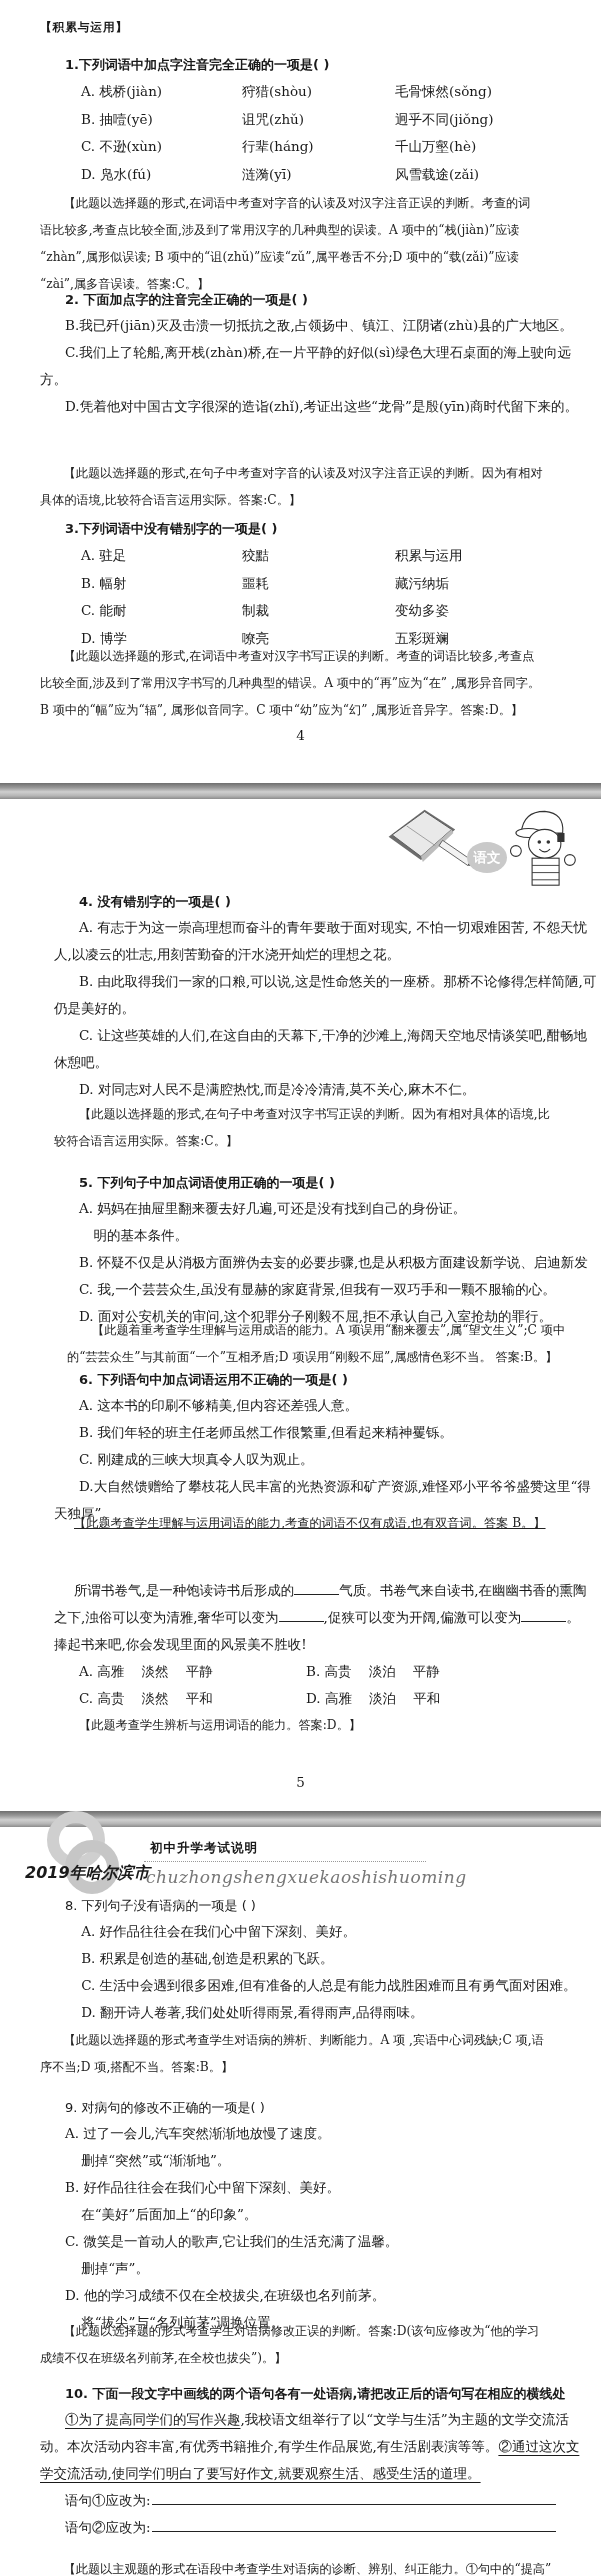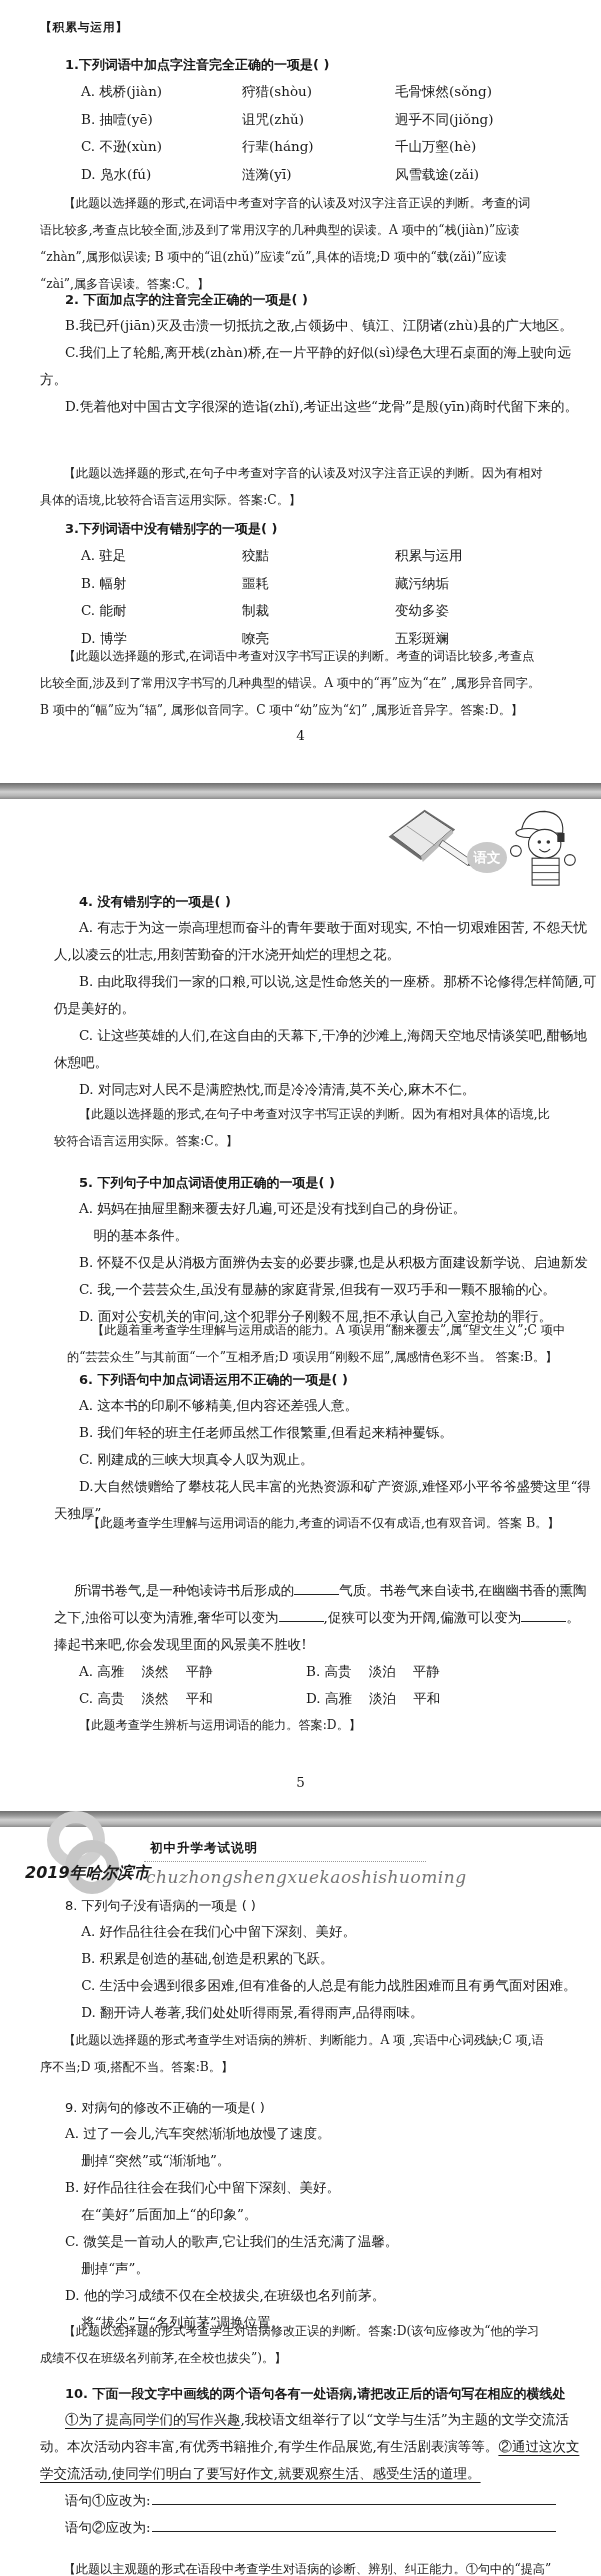--- a/index.html
+++ b/index.html
@@ -45,21 +45,21 @@
       <div class="cell">C. 不逊(xùn)</div>
       <div class="cell">行辈(háng)</div>
       <div class="cell">千山万壑(hè)</div>
       <div class="cell">D. 凫水(fú)</div>
       <div class="cell">涟漪(yī)</div>
       <div class="cell">风雪载途(zǎi)</div>
     </div>
     <div class="abs ans" style="left:40px; top:190px; width:524px;">
       <div style="padding-left:23.5px;">【此题以选择题的形式,在词语中考查对字音的认读及对汉字注音正误的判断。考查的词</div>
       <div>语比较多,考查点比较全面,涉及到了常用汉字的几种典型的误读。A 项中的“栈(jiàn)”应读</div>
-      <div>“zhàn”,属形似误读; B 项中的“诅(zhǔ)”应读“zǔ”,具体的语境;D 项中的“载(zǎi)”应读</div>
+      <div>“zhàn”,属形似误读; B 项中的“诅(zhǔ)”应读“zǔ”,属平卷舌不分;D 项中的“载(zǎi)”应读</div>
       <div>“zài”,属多音误读。答案:C。】</div>
     </div>
 
     <div class="abs" style="left:65px; top:287px; width:505px;">
       <div class="q-title" style="line-height:25px;">2. 下面加点字的注音完全正确的一项是(          )</div>
       <div class="line">B.我已歼(jiān)灭及击溃一切抵抗之敌,占领扬中、镇江、江阴诸(zhù)县的广大地区。</div>
       <div class="line">C.我们上了轮船,离开栈(zhàn)桥,在一片平静的好似(sì)绿色大理石桌面的海上驶向远</div>
       <div class="line" style="margin-left:-25px;">方。</div>
       <div class="line">D.凭着他对中国古文字很深的造诣(zhǐ),考证出这些“龙骨”是殷(yīn)商时代留下来的。</div>
     </div>
@@ -155,21 +155,21 @@
     </div>
 
     <div class="abs" style="left:79px; top:569px; width:505px;">
       <div class="q-title" style="line-height:23.5px;">6. 下列语句中加点词语运用不正确的一项是(          )</div>
       <div class="line">A. 这本书的印刷不够精美,但内容还差强人意。</div>
       <div class="line">B. 我们年轻的班主任老师虽然工作很繁重,但看起来精神矍铄。</div>
       <div class="line">C. 刚建成的三峡大坝真令人叹为观止。</div>
       <div class="line">D.大自然馈赠给了攀枝花人民丰富的光热资源和矿产资源,难怪邓小平爷爷盛赞这里“得</div>
       <div class="line" style="margin-left:-25px;">天独厚”。</div>
     </div>
-    <div class="abs ans" style="left:88px; top:711px; width:505px;">
+    <div class="abs ans" style="left:74px; top:711px; width:505px;text-decoration:underline;">
       <div>【此题考查学生理解与运用词语的能力,考查的词语不仅有成语,也有双音词。答案 B。】</div>
     </div>
 
   </div>
 
   <div class="page" style="height:0;"></div>
   <div style="position:relative; height:0;">
     <div class="abs para" style="left:54px; top:-63px; width:524px;">
       <div class="line" style="padding-left:20px;">
         <span>所谓书卷气,是一种饱读诗书后形成的</span><span class="blank" style="width:45px;"></span><span>气质。书卷气来自读书,在幽幽书香的熏陶</span>

